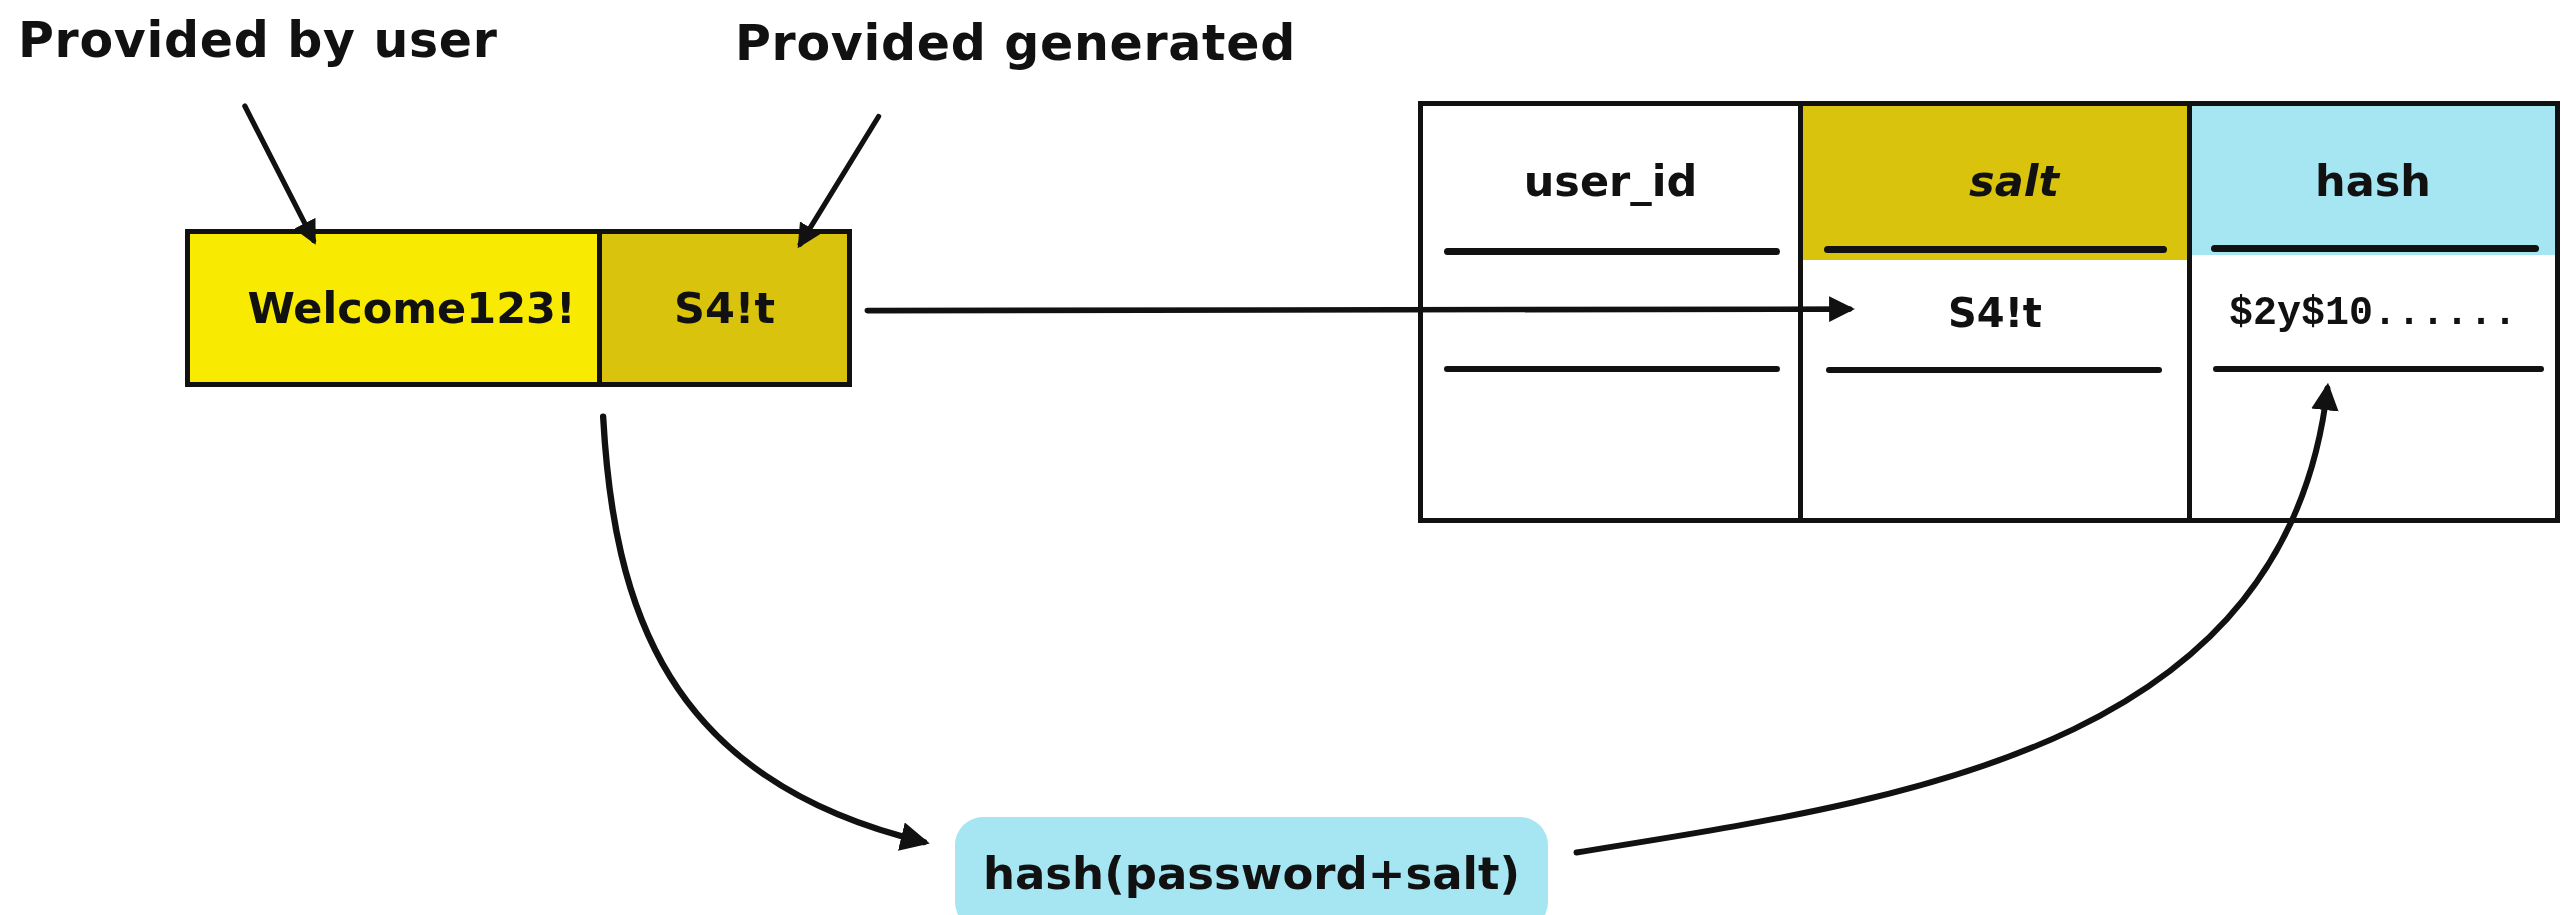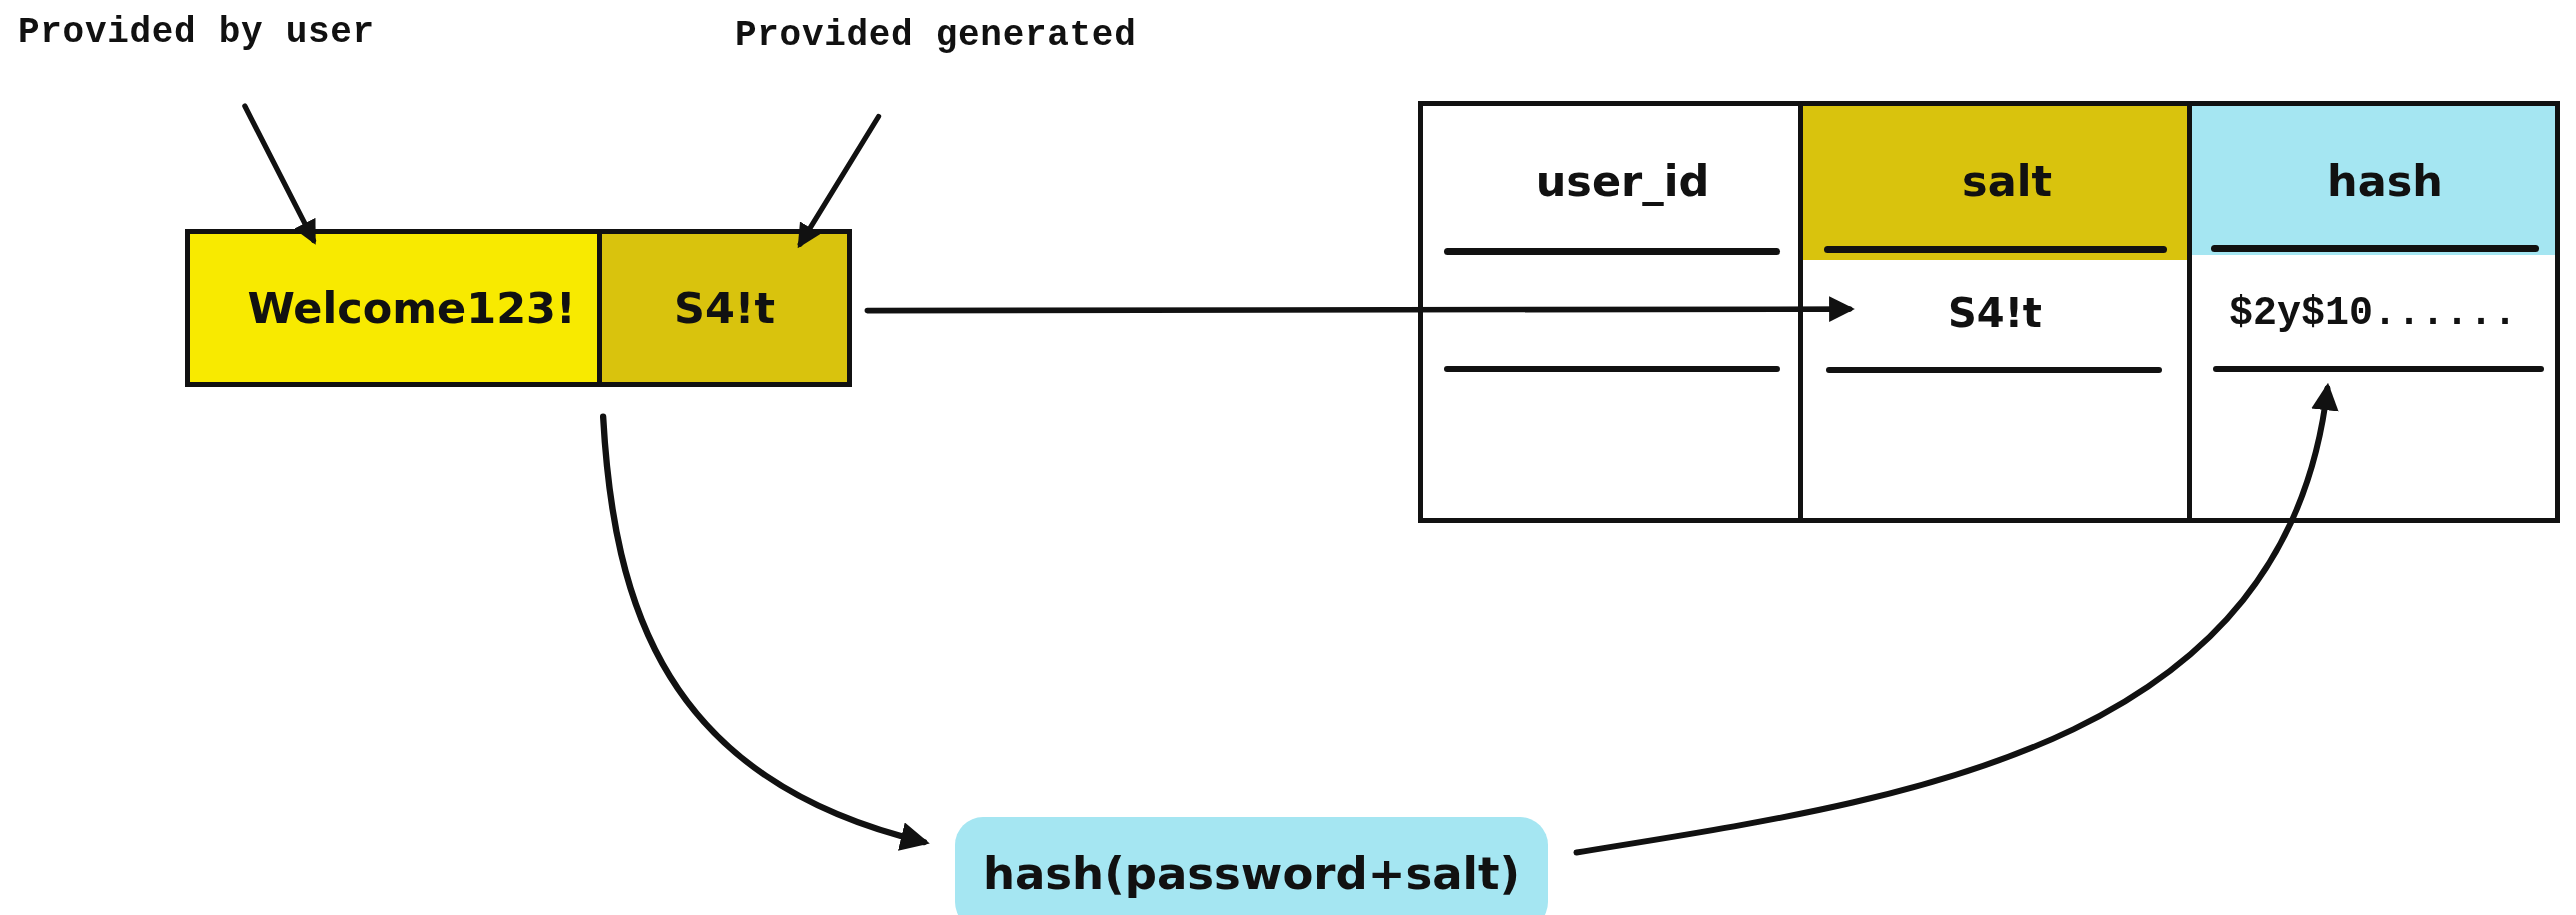--- a/index.html
+++ b/index.html
@@ -1,37 +1,37 @@
 <!DOCTYPE html>
 <html style="font-size:12px"><head>
 <meta charset="utf-8">
 <style>
   html,body{margin:0;padding:0;background:#fff;}
   .canvas{
     position:relative;width:2576px;height:916px;background:#ffffff;overflow:hidden;
     font-family:"DejaVu Sans", sans-serif;color:#111;
   }
   .label{
-    position:absolute;font-size:36px;font-weight:700;letter-spacing:0.7px;white-space:nowrap;font-family:Liberation Mono, monospace;
+    position:absolute;font-size:49px;font-weight:700;letter-spacing:0.7px;white-space:nowrap;
   }
   .cellbox{
     position:absolute;display:flex;align-items:center;justify-content:center;
     box-sizing:border-box;font-weight:700;white-space:nowrap;
   }
   .pw-box{border:5.2px solid #111;font-size:43px;margin-left:36px;}
   .salt-box{border:5.2px solid #111;font-size:43px;}
   .dbtable{
     position:absolute;left:1418px;top:101px;width:1142px;height:422px;
     border:5.2px solid #111;box-sizing:border-box;background:#fff;
   }
   .dbtable .vline{position:absolute;top:0;width:4.5px;height:100%;background:#111;}
   .dbtable .hfill{position:absolute;top:0;}
   .dbtable .hlabel{
     position:absolute;top:0;height:149px;display:flex;align-items:center;justify-content:center;
-    font-size:43px;font-weight:700;padding-left:12px;
+    font-size:43px;font-weight:700;
   }
   .dbtable .bar{position:absolute;background:#111;border-radius:3.7px;}
   .dbtable .cellval{
     position:absolute;display:flex;align-items:center;justify-content:center;
     font-size:40px;font-weight:700;white-space:nowrap;
   }
   .hash-pill{
     position:absolute;left:955px;top:785px;width:593px;height:113px;border-radius:28px;
     display:flex;align-items:center;justify-content:center;font-size:45px;font-weight:700;margin-top:32px;
   }
@@ -56,21 +56,21 @@
 
     <div class="hfill" style="left: 380px; width: 384px; height: 154px; background-color: rgb(217, 195, 13);"></div>
     <div class="hfill" style="left: 768px; width: 364px; height: 149px; background-color: rgb(165, 230, 242);"></div>
 
     <div class="vline" style="left:375px;"></div>
     <div class="vline" style="left:764px;"></div>
 
     <div class="hlabel" style="left:0;width:375px;">
       <span>user_id</span>
     </div>
-    <div class="hlabel" style="left:380px;width:384px;">
+    <div class="hlabel" style="left:399px;width:384px;font-style:italic;">
       <span>salt</span>
     </div>
     <div class="hlabel" style="left:768px;width:364px;">
       <span>hash</span>
     </div>
 
     <div class="bar" style="left:21px;top:142px;width:336px;height:6.7px;"></div>
     <div class="bar" style="left:401px;top:140px;width:343px;height:6.7px;"></div>
     <div class="bar" style="left:788px;top:139px;width:328px;height:6.7px;"></div>
 

